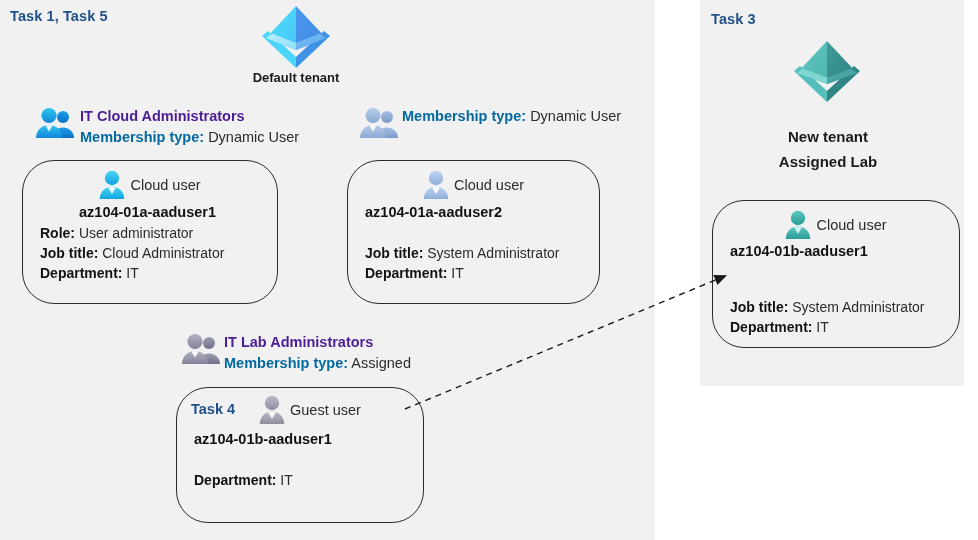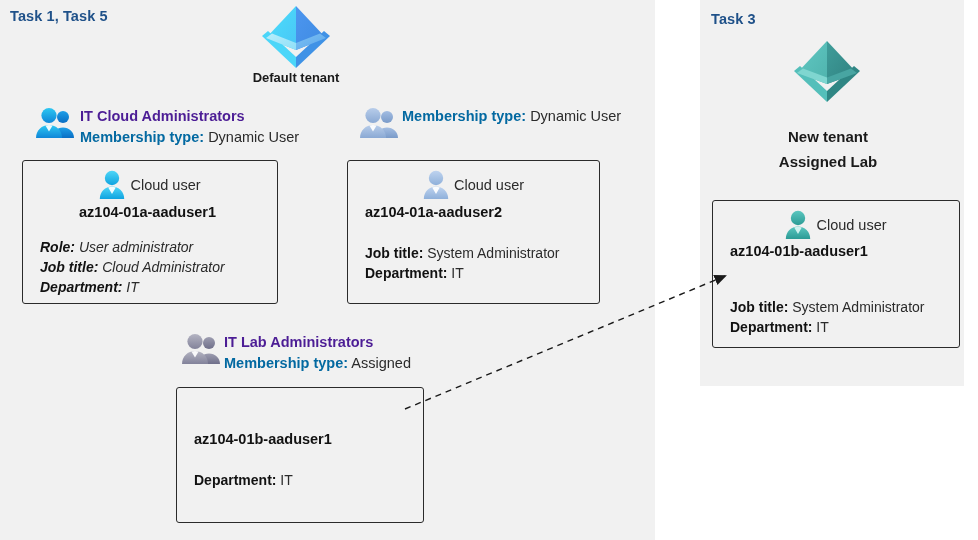--- a/index.html
+++ b/index.html
@@ -50,21 +50,21 @@
   .group-head .gname{
     font-weight:bold;font-size:14.5px;color:#4c1d95;display:block;
   }
   .group-head .gmem{font-size:14.5px;color:#2b2b2b;display:block;}
   .group-head .gmem b{color:#0369a1;font-weight:bold;}
 
   
   .card{
     position:absolute;
     border:1.4px solid #2b2b2b;
-    border-radius:3px;
+    border-radius:32px;
     background:transparent;
     box-sizing:border-box;
   }
   .card .card-top{
     position:absolute;left:0;right:0;top:8px;
     display:flex;align-items:center;justify-content:center;
     height:32px;
   }
   .card .card-top .utype{
     font-size:14.5px;color:#2b2b2b;white-space:nowrap;margin-left:5px;
@@ -235,21 +235,21 @@
         </linearGradient>
           </defs>
         <circle cx="13" cy="8" r="7.2" fill="url(#u1)"></circle>
         <path d="M0.8 29c0-7.2 5.5-12.4 12.2-12.4S25.2 21.8 25.2 29z" fill="url(#u1)"></path>
         <path d="M9.2 17.4 13 24l3.8-6.6c-1.2-.4-2.5-.6-3.8-.6s-2.6.2-3.8.6z" fill="#ffffff" opacity=".93"></path>
       </svg>
     </span>
     <span class="utype">Cloud user</span>
   </div>
   <div class="uname" style="top:43px;margin-left:39px;">az104-01a-aaduser1</div>
-  <div class="attrs" style="top:76px;font-style:italic;">
+  <div class="attrs" style="top:62px;">
     <div><b>Role:</b> <span>User administrator</span></div>
     <div><b>Job title:</b> <span>Cloud Administrator</span></div>
     <div><b>Department:</b> <span>IT</span></div>
   </div>
 </div>
 
 <div class="card" style="left:347px;top:160px;width:253px;height:144px;">
   <div class="card-top">
     <span class="person">
       <svg width="26" height="30" viewBox="0 0 26 30">
@@ -267,20 +267,37 @@
     <span class="utype">Cloud user</span>
   </div>
   <div class="uname" style="top:43px;">az104-01a-aaduser2</div>
   <div class="attrs" style="top:82px;">
     <div><b>Job title:</b> <span>System Administrator</span></div>
     <div><b>Department:</b> <span>IT</span></div>
   </div>
 </div>
 
 <div class="card" style="left:176px;top:387px;width:248px;height:136px;">
+  <div class="card-top" style="top:6px;">
+    <span class="mini-task">Task 4</span>
+    <span class="person" style="margin-left:20px;">
+      <svg width="26" height="30" viewBox="0 0 26 30">
+        <defs>
+            <linearGradient id="u3" x1="0" y1="0" x2="0" y2="1">
+          <stop offset="0" stop-color="#bcbcc8"></stop>
+              <stop offset="1" stop-color="#8c8c9e"></stop>
+        </linearGradient>
+          </defs>
+        <circle cx="13" cy="8" r="7.2" fill="url(#u3)"></circle>
+        <path d="M0.8 29c0-7.2 5.5-12.4 12.2-12.4S25.2 21.8 25.2 29z" fill="url(#u3)"></path>
+        <path d="M9.2 17.4 13 24l3.8-6.6c-1.2-.4-2.5-.6-3.8-.6s-2.6.2-3.8.6z" fill="#ffffff" opacity=".93"></path>
+      </svg>
+    </span>
+    <span class="utype">Guest user</span>
+  </div>
   <div class="uname" style="top:43px;">az104-01b-aaduser1</div>
   <div class="attrs" style="top:82px;">
     <div><b>Department:</b> <span>IT</span></div>
   </div>
 </div>
 
 <div class="card" style="left:712px;top:200px;width:248px;height:148px;">
   <div class="card-top">
     <span class="person">
       <svg width="26" height="30" viewBox="0 0 26 30">

